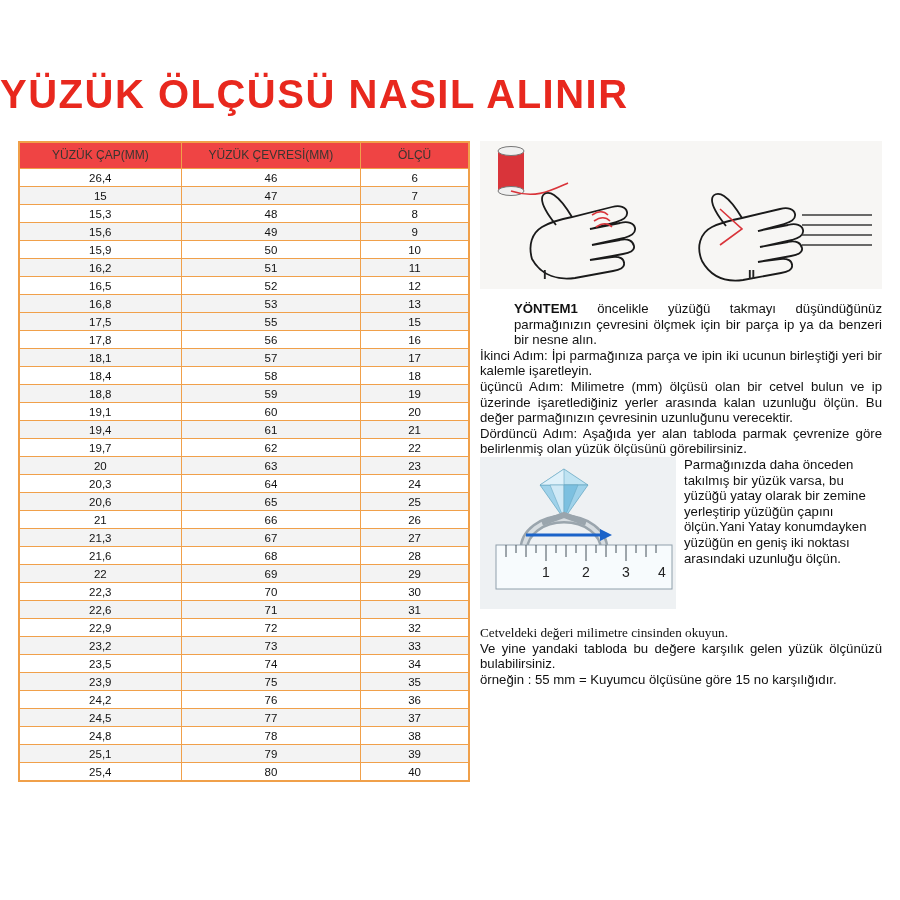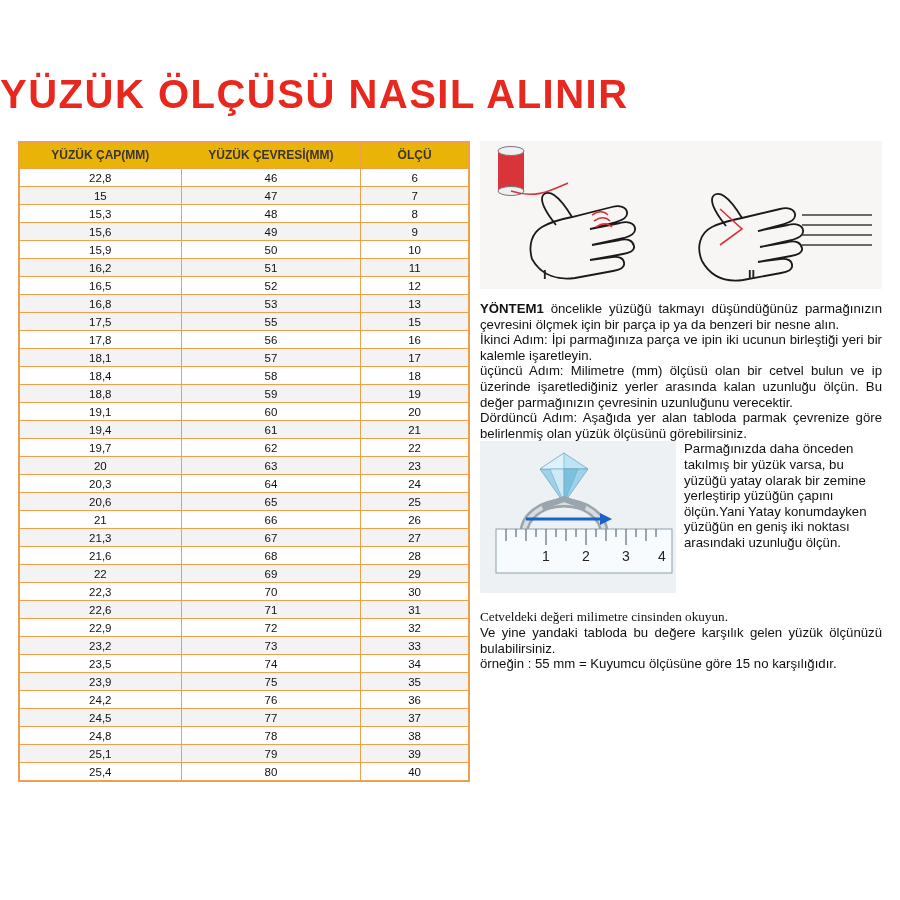--- a/index.html
+++ b/index.html
@@ -42,24 +42,24 @@
     width: 452px;
     border: 1px solid #f0a04a;
     box-sizing: border-box;
   }
   table.sizes {
     border-collapse: collapse;
     width: 100%;
     font-size: 11.5px;
   }
   table.sizes th {
-    background: #eab308;
+    background: #ef4444;
     color: #3a3530;
     font-size: 12px;
-    font-weight: bold;
+    font-weight: normal;
     padding: 5px 0 6px 0;
     border: 1px solid #f0a04a;
     text-align: center;
     white-space: nowrap;
   }
   table.sizes td {
     border: 1px solid #f0a04a;
     text-align: center;
     padding: 1.5px 0;
     height: 14px;
@@ -99,21 +99,21 @@
   .hand-label.one { left: 63px; top: 126px; }
   .hand-label.two { left: 268px; top: 126px; }
 
   .para {
     font-size: 13.2px;
     line-height: 15.6px;
     color: #111;
     margin: 0;
     text-align: justify;
   }
-  .para.m1 { margin-top: 12px; }
+  .para.m1 { margin-top: 12px; margin-left: 34px; }
   .b { font-weight: bold; }
 
   
   .ruler-block {
     position: relative;
     width: 196px;
     height: 152px;
     background: #eef1f3;
     float: left;
     margin-right: 8px;
@@ -143,21 +143,21 @@
     <table class="sizes">
       <thead>
         <tr>
           <th>YÜZÜK ÇAP(MM)</th>
           <th>YÜZÜK ÇEVRESİ(MM)</th>
           <th>ÖLÇÜ</th>
         </tr>
       </thead>
       <tbody id="table-body">
           <tr class="odd">
-            <td class="c0">22,8</td>
+            <td class="c0">26,4</td>
             <td class="c1">46</td>
             <td class="c2">6</td>
           </tr>
           <tr class="even">
             <td class="c0">15</td>
             <td class="c1">47</td>
             <td class="c2">7</td>
           </tr>
           <tr class="odd">
             <td class="c0">15,3</td>

